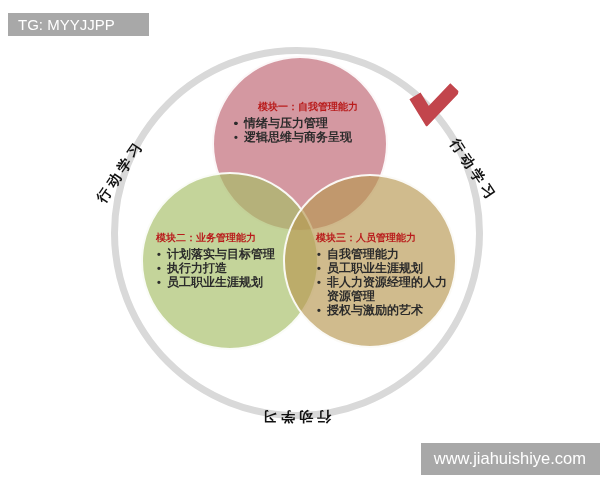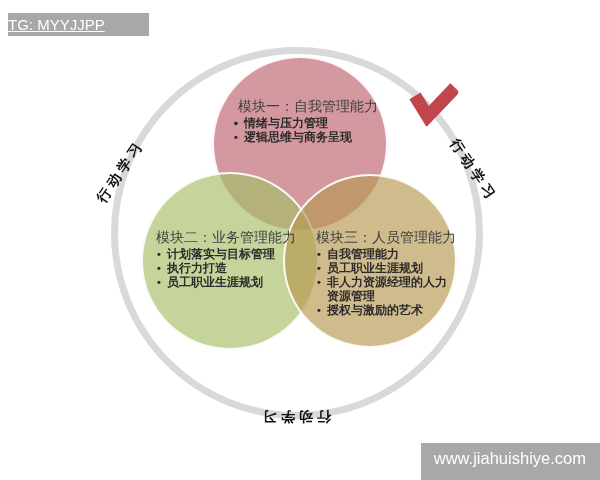--- a/index.html
+++ b/index.html
@@ -23,21 +23,21 @@
     border:2px solid rgba(255,255,255,0.92);
     z-index:2;
   }
   .circle.pink {left:212px;top:56px; width:176px;height:176px;background:rgba(190,99,112,0.66);}
   .circle.green{left:141px;top:172px;width:178px;height:178px;background:rgba(166,190,102,0.66);}
   .circle.tan  {left:283px;top:174px;width:174px;height:174px;background:rgba(183,152,82,0.66);}
 
   
   .module{position:absolute;z-index:3;}
   .module .title{
-    font-size:14px;font-weight:normal;color:#404040;
+    font-size:10px;font-weight:bold;color:#b91c1c;
     line-height:15px;margin-bottom:2px;white-space:nowrap;
   }
   .module.m1{left:233px;top:99px;width:150px;}
   .module.m1 .title{text-align:center;}
   .module.m2{left:156px;top:230px;width:136px;}
   .module.m3{left:316px;top:230px;width:138px;}
   .li{
     position:relative;padding-left:11px;
     font-size:12px;line-height:14px;color:#2b2b2b;font-weight:bold;
   }
@@ -61,25 +61,25 @@
     transform:rotate(10deg);z-index:4;
   }
 
   
   .badge{
     position:absolute;background:#a8a8a8;color:#ffffff;z-index:5;
     white-space:nowrap;
   }
   .badge.tg{
     left:8px;top:13px;width:141px;height:23px;
-    font-size:15px;line-height:23px;box-sizing:border-box;text-decoration:underline;
+    font-size:15px;line-height:23px;padding-left:10px;box-sizing:border-box;
   }
   .badge.site{
-    right:0;top:443px;height:37px;
-    font-size:16.5px;line-height:30px;padding:0 14px 0 13px;
+    right:0;top:443px;height:16px;
+    font-size:16.5px;line-height:30px;padding:0 14px 16px 13px;
   }
 </style>
 </head>
 <body>
 
 <div class="stage">
 
   <div class="ring"></div>
 
   <div class="circle pink"></div>

